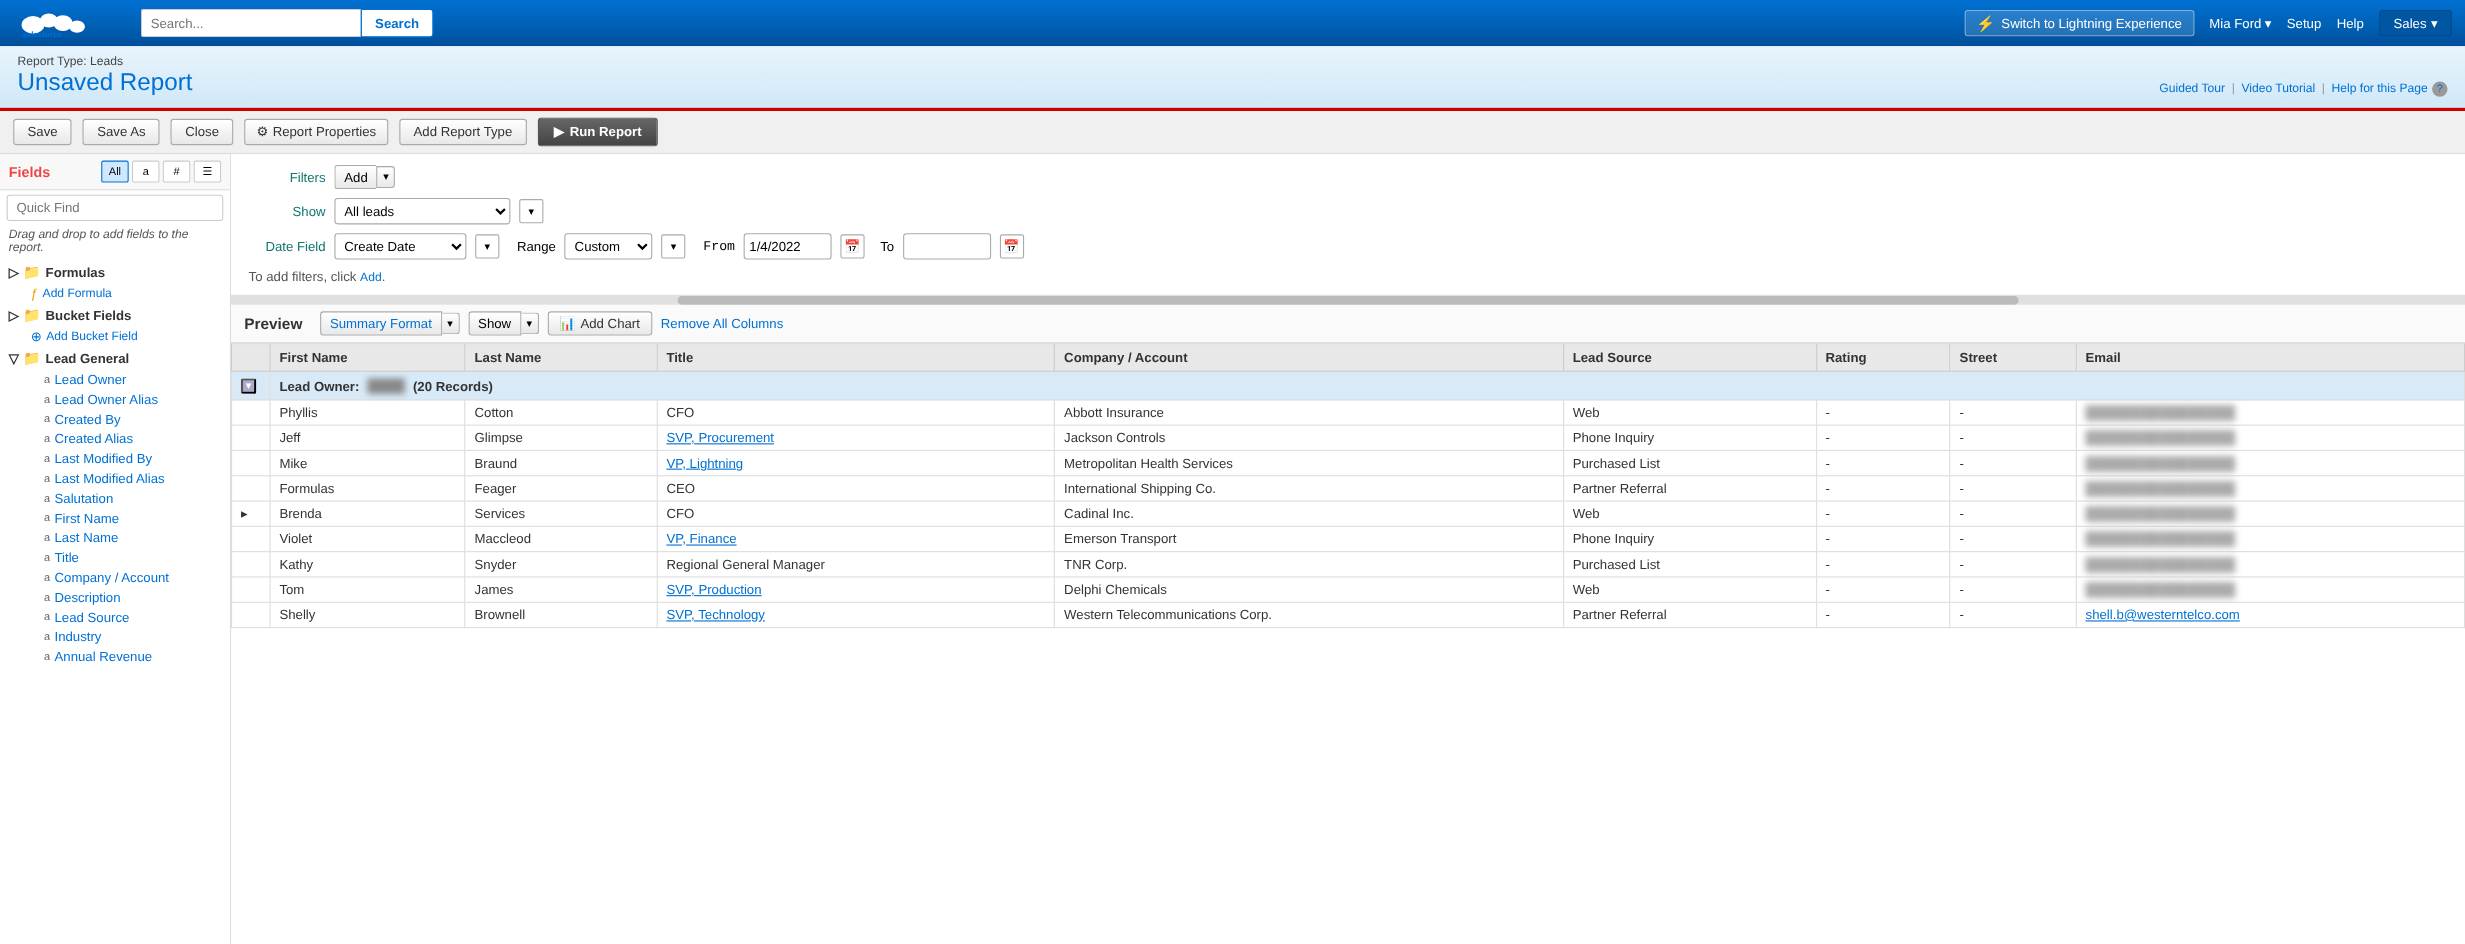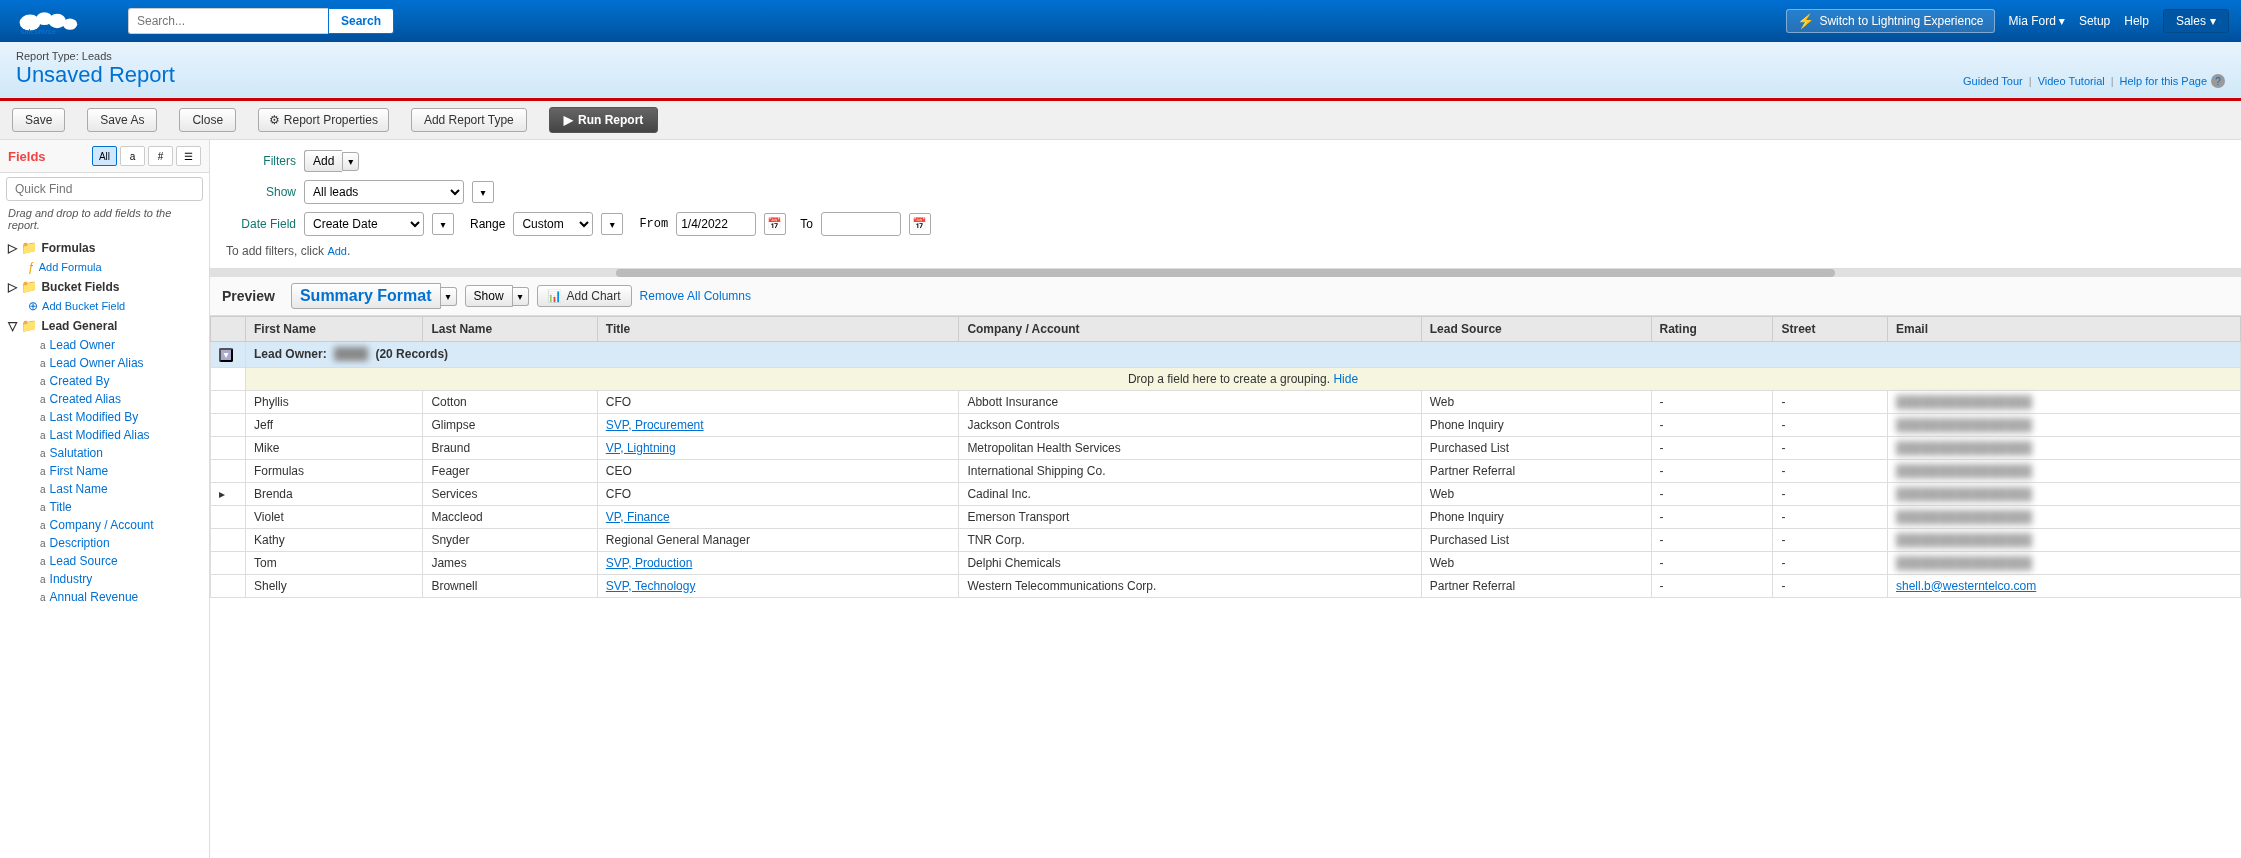--- a/index.html
+++ b/index.html
@@ -58,21 +58,21 @@
     .report-header-links { font-size: 11px; color: #0070d2; display: flex; gap: 0; align-items: center; }
     .report-header-links span { color: #0070d2; cursor: pointer; }
     .report-header-links .sep { color: #999; margin: 0 6px; }
     .help-icon { width: 14px; height: 14px; background: #999; border-radius: 50%; color: white; display: inline-flex; align-items: center; justify-content: center; font-size: 10px; margin-left: 4px; }
 
     
     .toolbar {
       background: #f0f0f0;
       border-bottom: 1px solid #ddd;
       padding: 6px 12px;
-      display: flex; align-items: center; gap: 22px;
+      display: flex; align-items: center; gap: 10px;
     }
     .btn-plain {
       padding: 4px 12px; font-size: 12px; cursor: pointer; border: 1px solid #aaa;
       background: linear-gradient(180deg, #fff 0%, #e8e8e8 100%); border-radius: 3px; color: #333;
     }
     .btn-with-icon {
       padding: 4px 10px; font-size: 12px; cursor: pointer; border: 1px solid #aaa;
       background: linear-gradient(180deg, #fff 0%, #e8e8e8 100%); border-radius: 3px; color: #333;
       display: flex; align-items: center; gap: 4px;
     }
@@ -154,22 +154,22 @@
     .scroll-thumb { height: 8px; width: 60%; background: #bbb; border-radius: 4px; position: absolute; left: 20%; }
 
     
     .preview-area { flex: 1; overflow: auto; background: white; }
     .preview-toolbar {
       padding: 6px 12px; display: flex; align-items: center; gap: 8px;
       border-bottom: 1px solid #ddd; background: #fafafa; position: sticky; top: 0; z-index: 10;
     }
     .preview-label { font-size: 14px; font-weight: bold; color: #333; margin-right: 8px; }
     .summary-btn {
-      padding: 3px 8px; font-size: 16px; border: 1px solid #aaa; background: linear-gradient(180deg,#fff,#e8e8e8);
-      border-radius: 3px 0 0 3px; cursor: pointer; color: #0070d2; font-weight: bold; display: flex; align-items: center; gap: 3px;
+      padding: 3px 8px; font-size: 12px; border: 1px solid #aaa; background: linear-gradient(180deg,#fff,#e8e8e8);
+      border-radius: 3px 0 0 3px; cursor: pointer; color: #0070d2; font-weight: normal; display: flex; align-items: center; gap: 3px;
     }
     .summary-caret { padding: 3px 5px; font-size: 10px; border: 1px solid #aaa; border-left: none; background: linear-gradient(180deg,#fff,#e8e8e8); border-radius: 0 3px 3px 0; cursor: pointer; }
     .show-btn {
       padding: 3px 8px; font-size: 12px; border: 1px solid #aaa; background: linear-gradient(180deg,#fff,#e8e8e8);
       border-radius: 3px 0 0 3px; cursor: pointer; display: flex; align-items: center; gap: 3px;
     }
     .show-caret { padding: 3px 5px; font-size: 10px; border: 1px solid #aaa; border-left: none; background: linear-gradient(180deg,#fff,#e8e8e8); border-radius: 0 3px 3px 0; cursor: pointer; }
     .add-chart-btn {
       padding: 3px 10px; font-size: 12px; border: 1px solid #aaa; background: linear-gradient(180deg,#fff,#e8e8e8);
       border-radius: 3px; cursor: pointer; display: flex; align-items: center; gap: 4px; color: #333;
@@ -405,26 +405,20 @@
   <button class="collapse-btn">▾</button>
 </td>
 <td colspan="8">
   <span>Lead Owner:</span>
   <span style="filter:blur(3px);background:#888;color:transparent;margin:0 4px;">████</span>
   <span>(20 Records)</span>
 </td>
             </tr>
             <tr>
               <td></td>
-              <td colspan="8" class="drop-zone">
-  Drop a field here to create a grouping. <a class="hide-link">Hide</a>
-</td>
-            </tr>
-            <tr>
-              <td></td>
     <td>Phyllis</td>
     <td>Cotton</td>
     <td>CFO</td>
     <td>Abbott Insurance</td>
     <td>Web</td>
     <td class="dash">-</td>
     <td class="dash">-</td>
     <td><span style="filter:blur(3px);color:#aaa;">████████████████</span></td>
             </tr>
             <tr>

